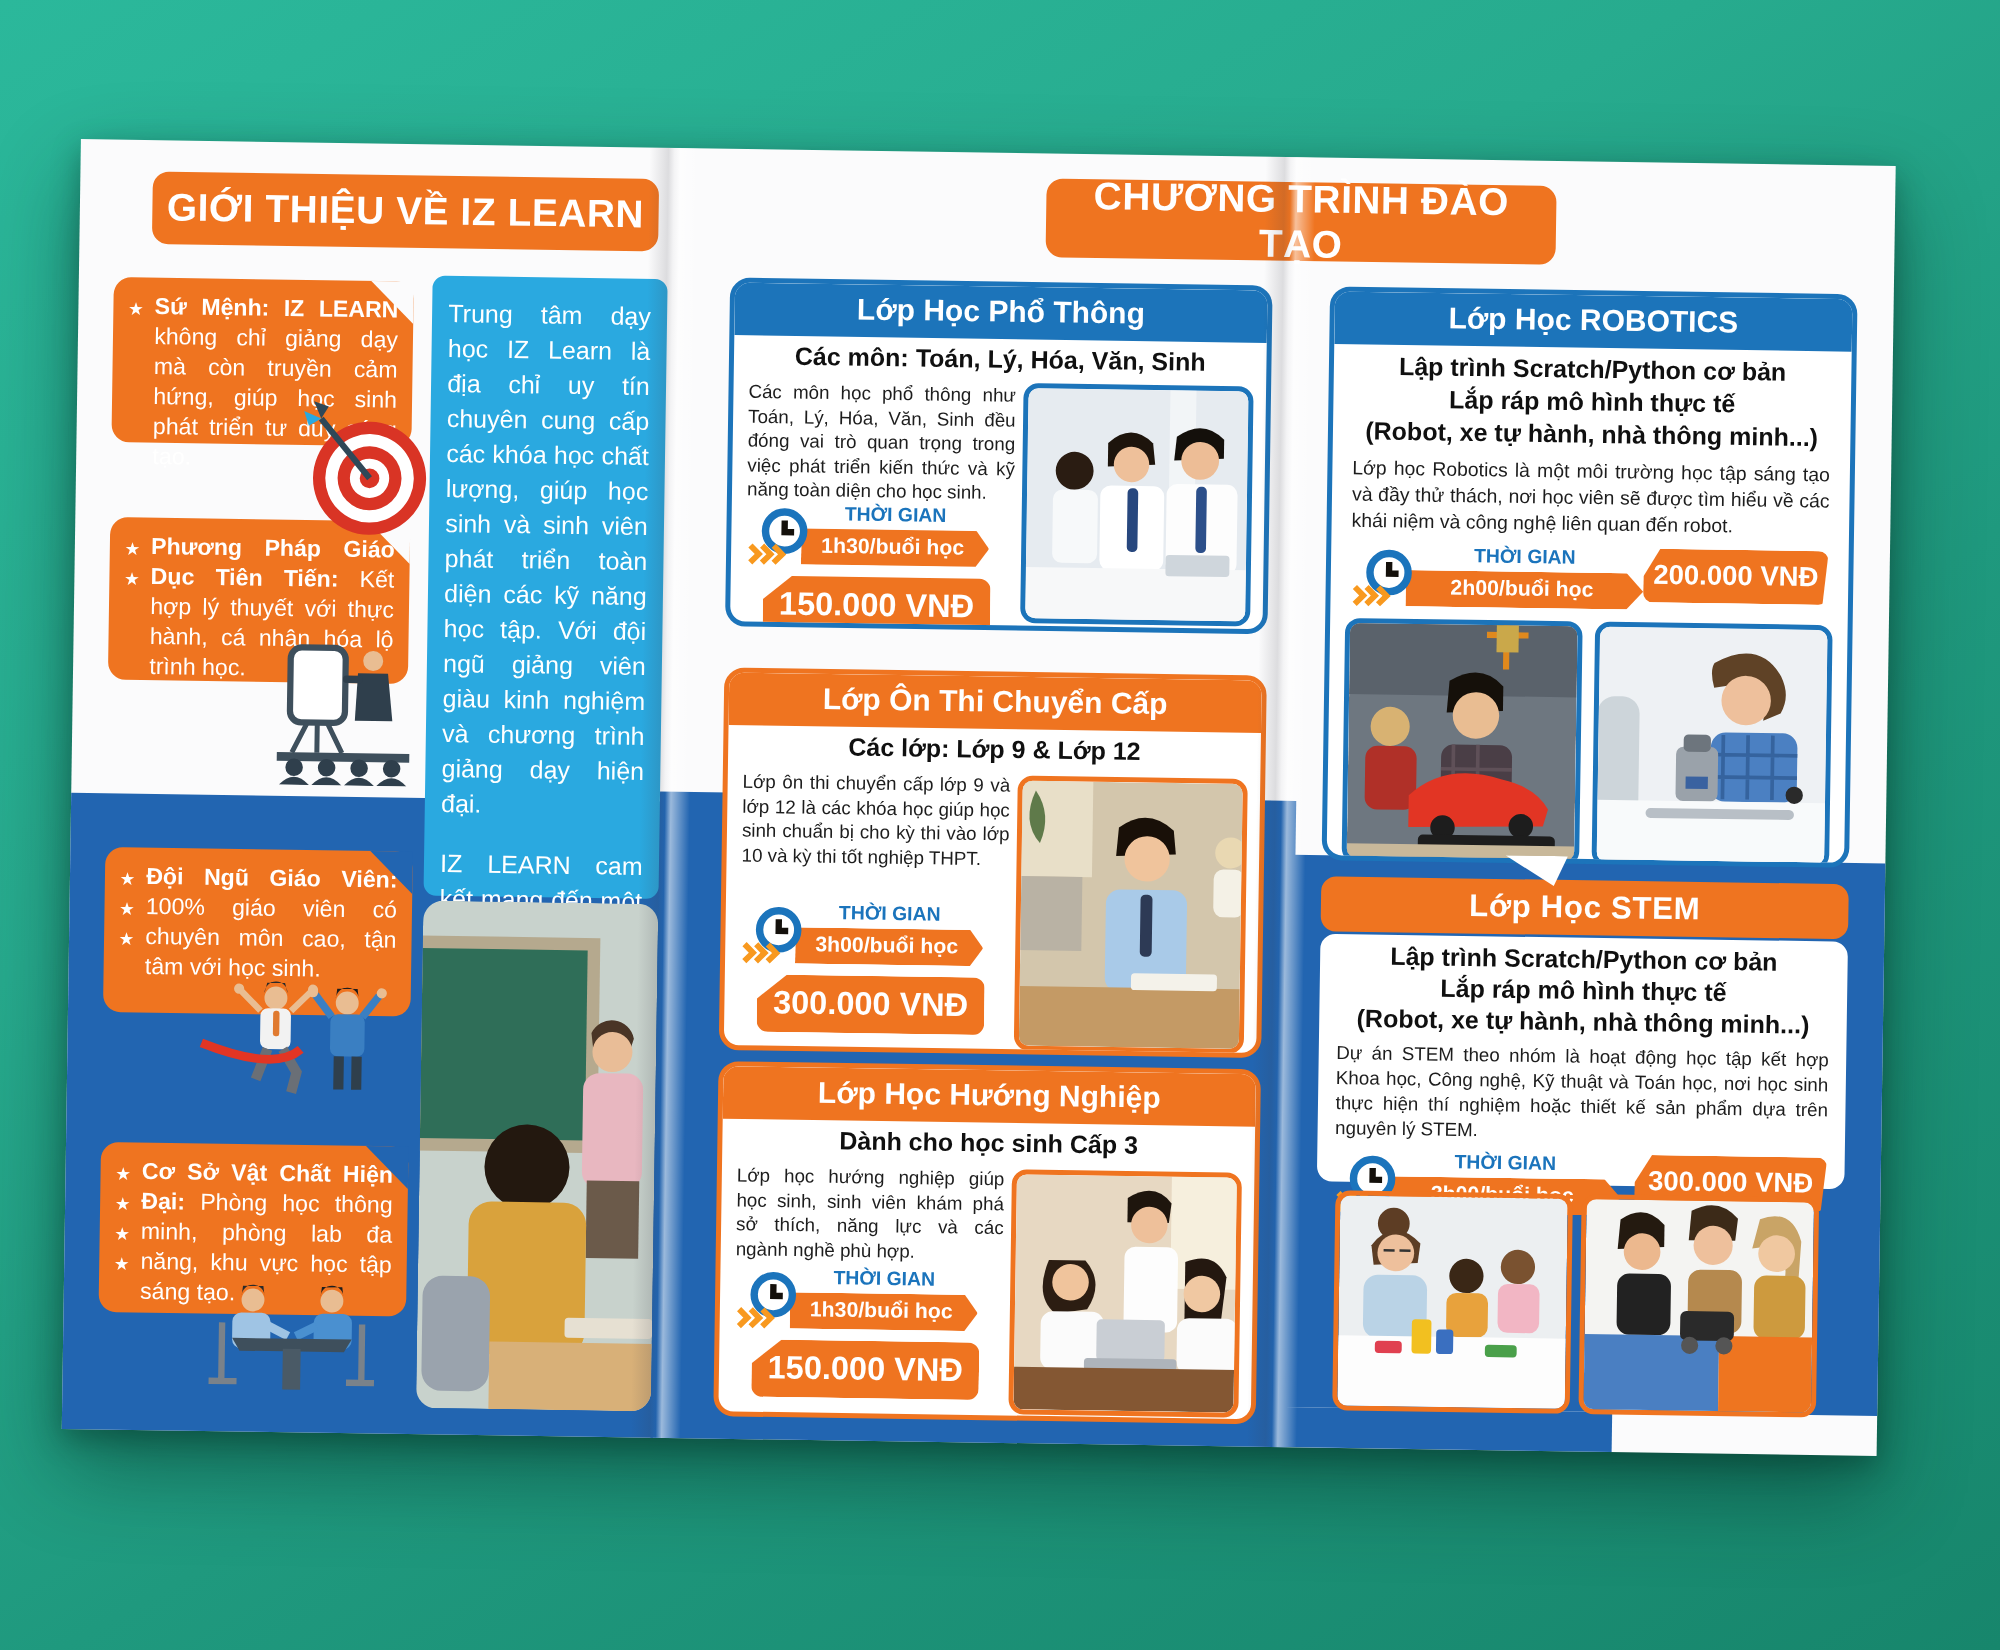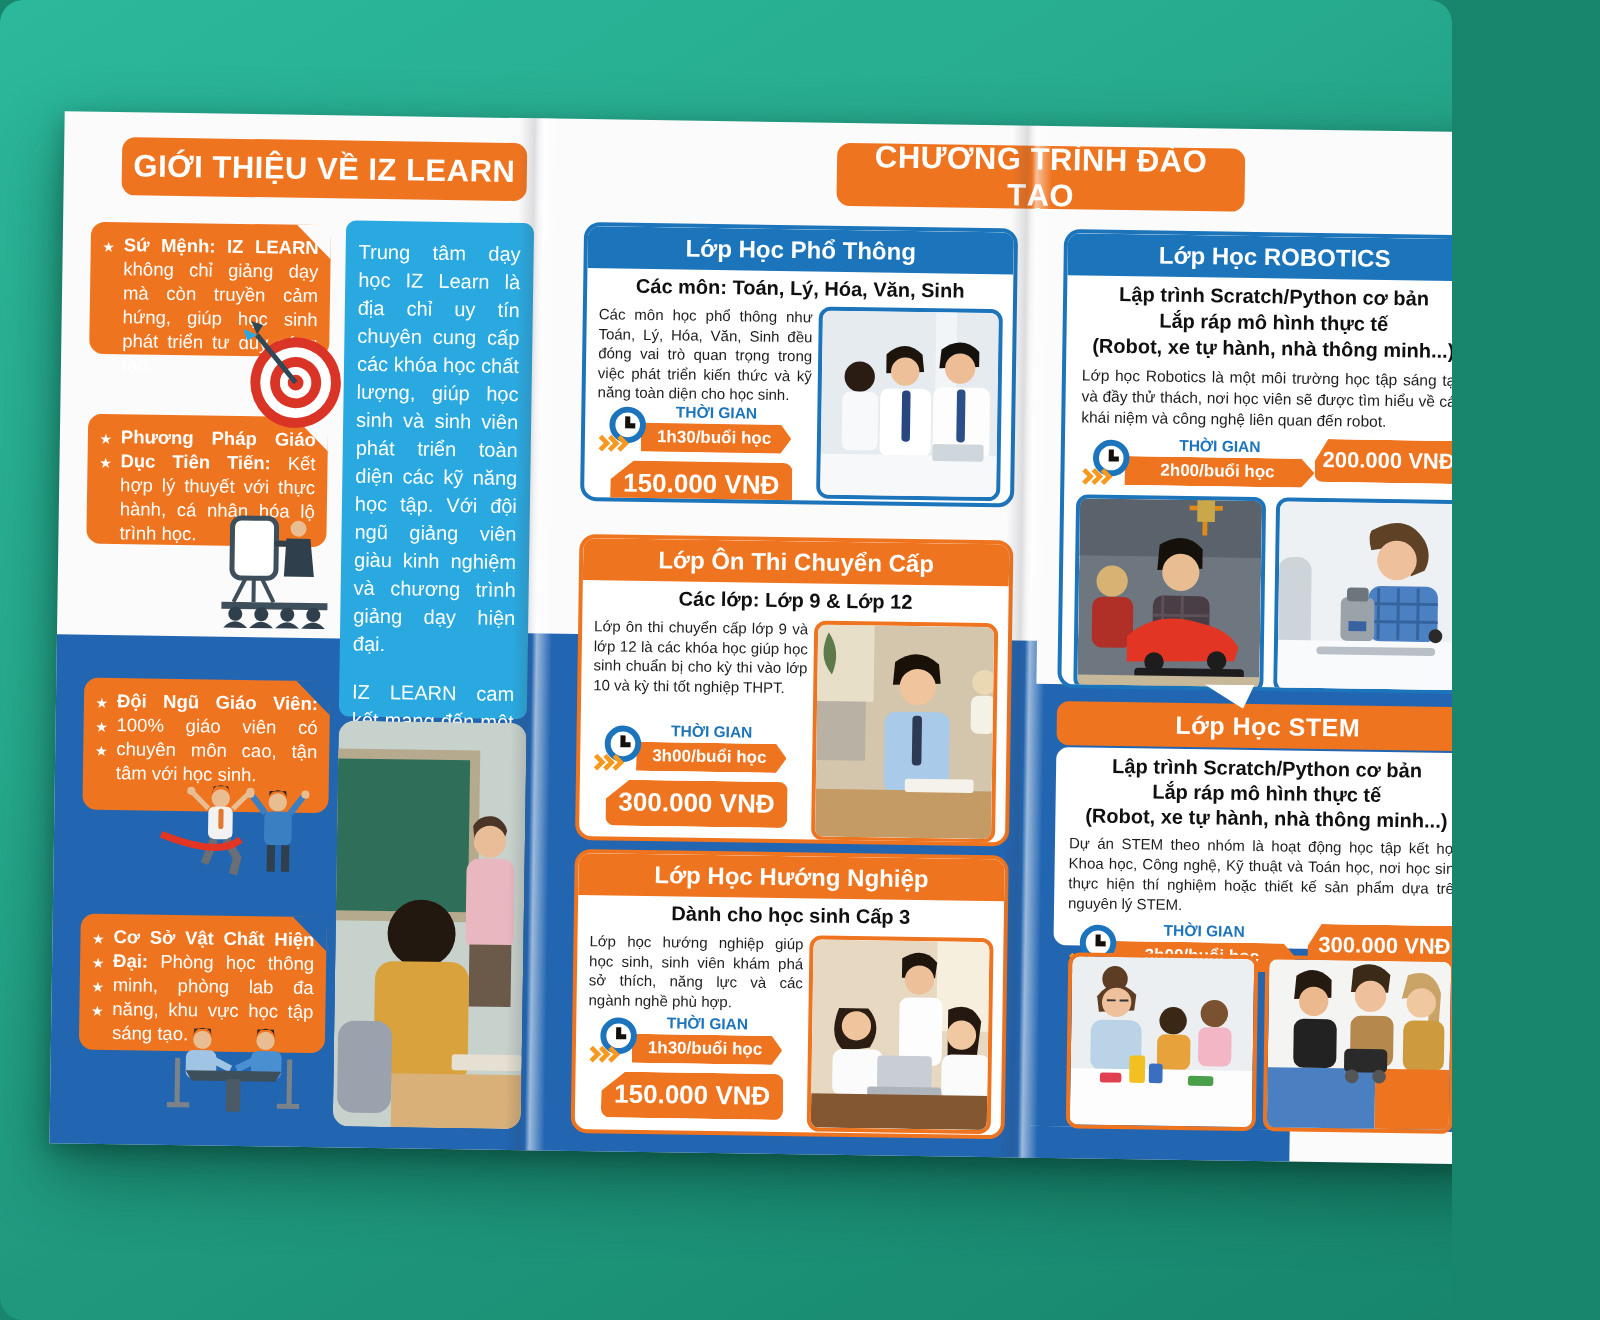--- a/index.html
+++ b/index.html
@@ -1,18 +1,18 @@
 <!DOCTYPE html>
 <html><head>
 <meta charset="utf-8">
 <style>
   html,body{margin:0;padding:0;background:#17866c;}
-  .scene{position:relative;width:1452px;height:1320px;overflow:hidden;
+  .scene{position:relative;width:1600px;height:1320px;overflow:hidden;
          font-family:"Liberation Sans","DejaVu Sans",sans-serif;
-         background:linear-gradient(150deg,#2bb89b 0%,#27ab8e 35%,#1f997e 60%,#17866c 100%);border-radius:23px;}
+         background:linear-gradient(150deg,#2bb89b 0%,#27ab8e 35%,#1f997e 60%,#17866c 100%);}
   .abs{position:absolute;}
   .sheet{position:absolute;left:57px;top:122px;width:1452px;height:1032px;background:#fbfbfc;
          transform:rotate(0.85deg);transform-origin:center center;
          box-shadow:0 30px 70px rgba(0,35,28,.45),0 8px 22px rgba(0,40,30,.35);}
   .bgblue{background:#2265b1;}
   .fold{position:absolute;top:0;bottom:0;width:40px;z-index:6;pointer-events:none;
         background:linear-gradient(90deg,rgba(60,60,70,0) 0%,rgba(60,60,70,.16) 38%,rgba(60,60,70,.04) 50%,rgba(255,255,255,.55) 62%,rgba(255,255,255,0) 100%);}
   .panel-header{background:#ef7420;border-radius:13px;color:#fff;font-weight:bold;
         text-align:center;font-size:31px;letter-spacing:.5px;display:flex;align-items:center;justify-content:center;z-index:4;}
   

